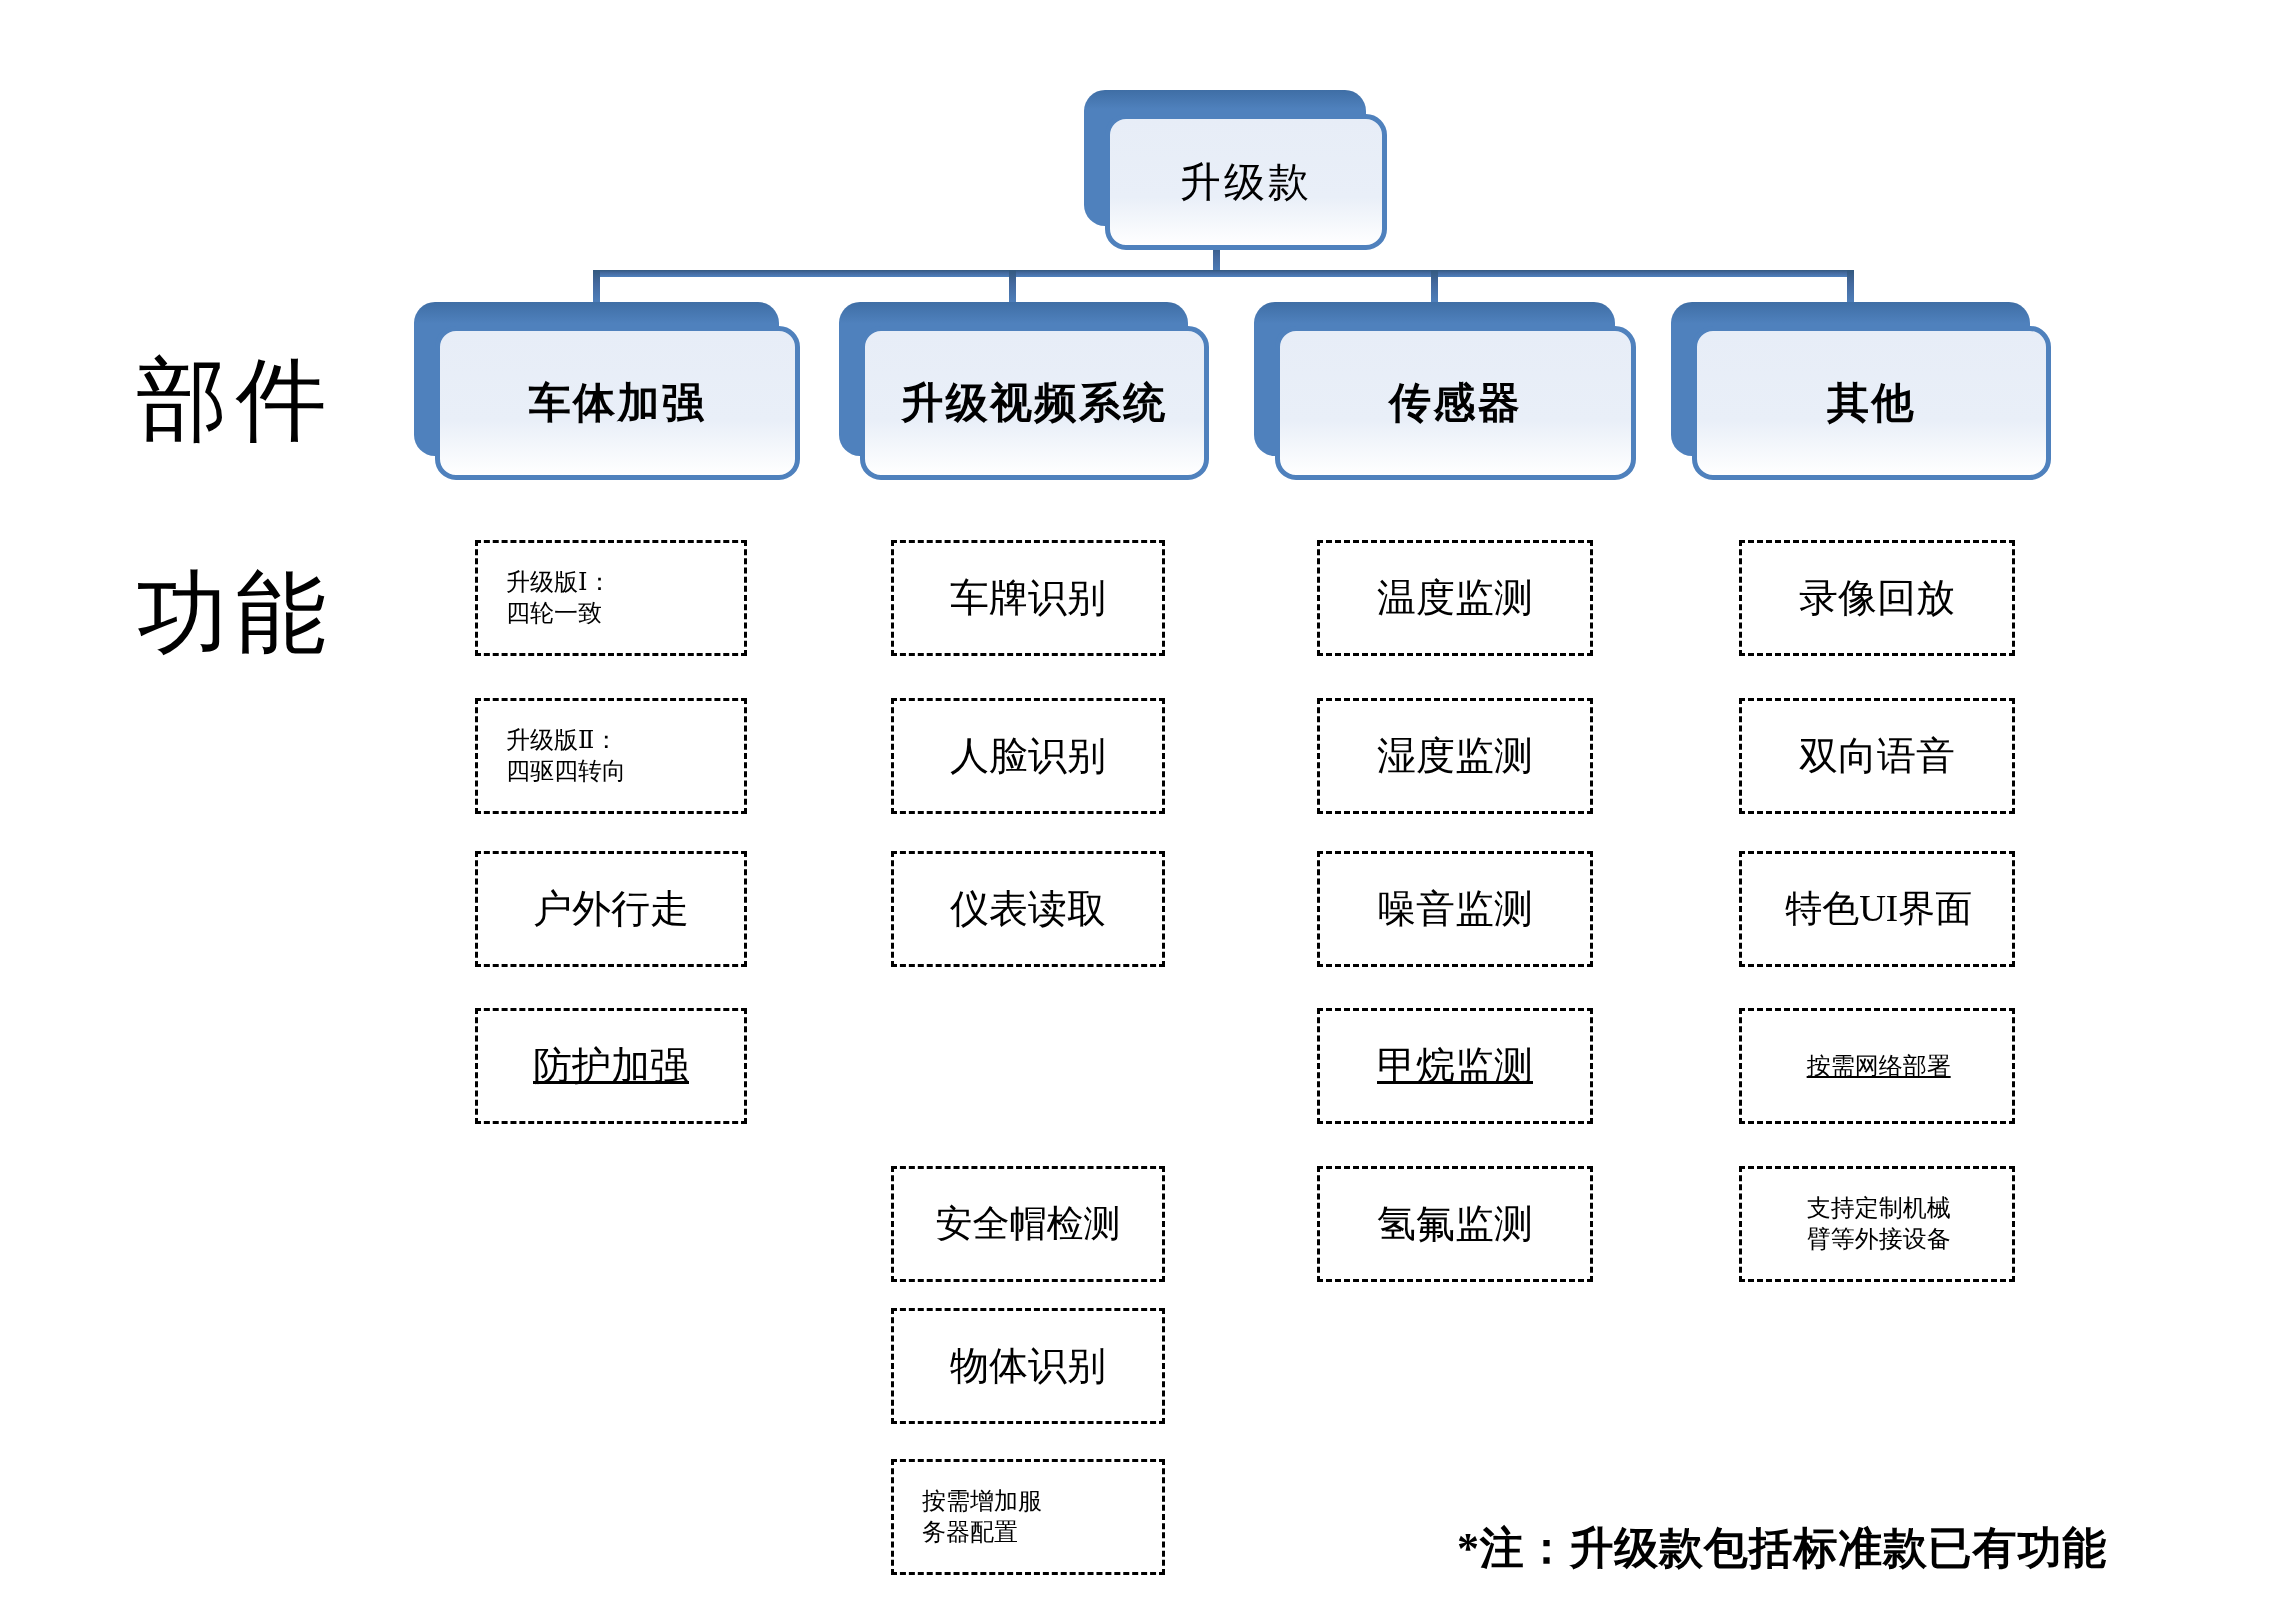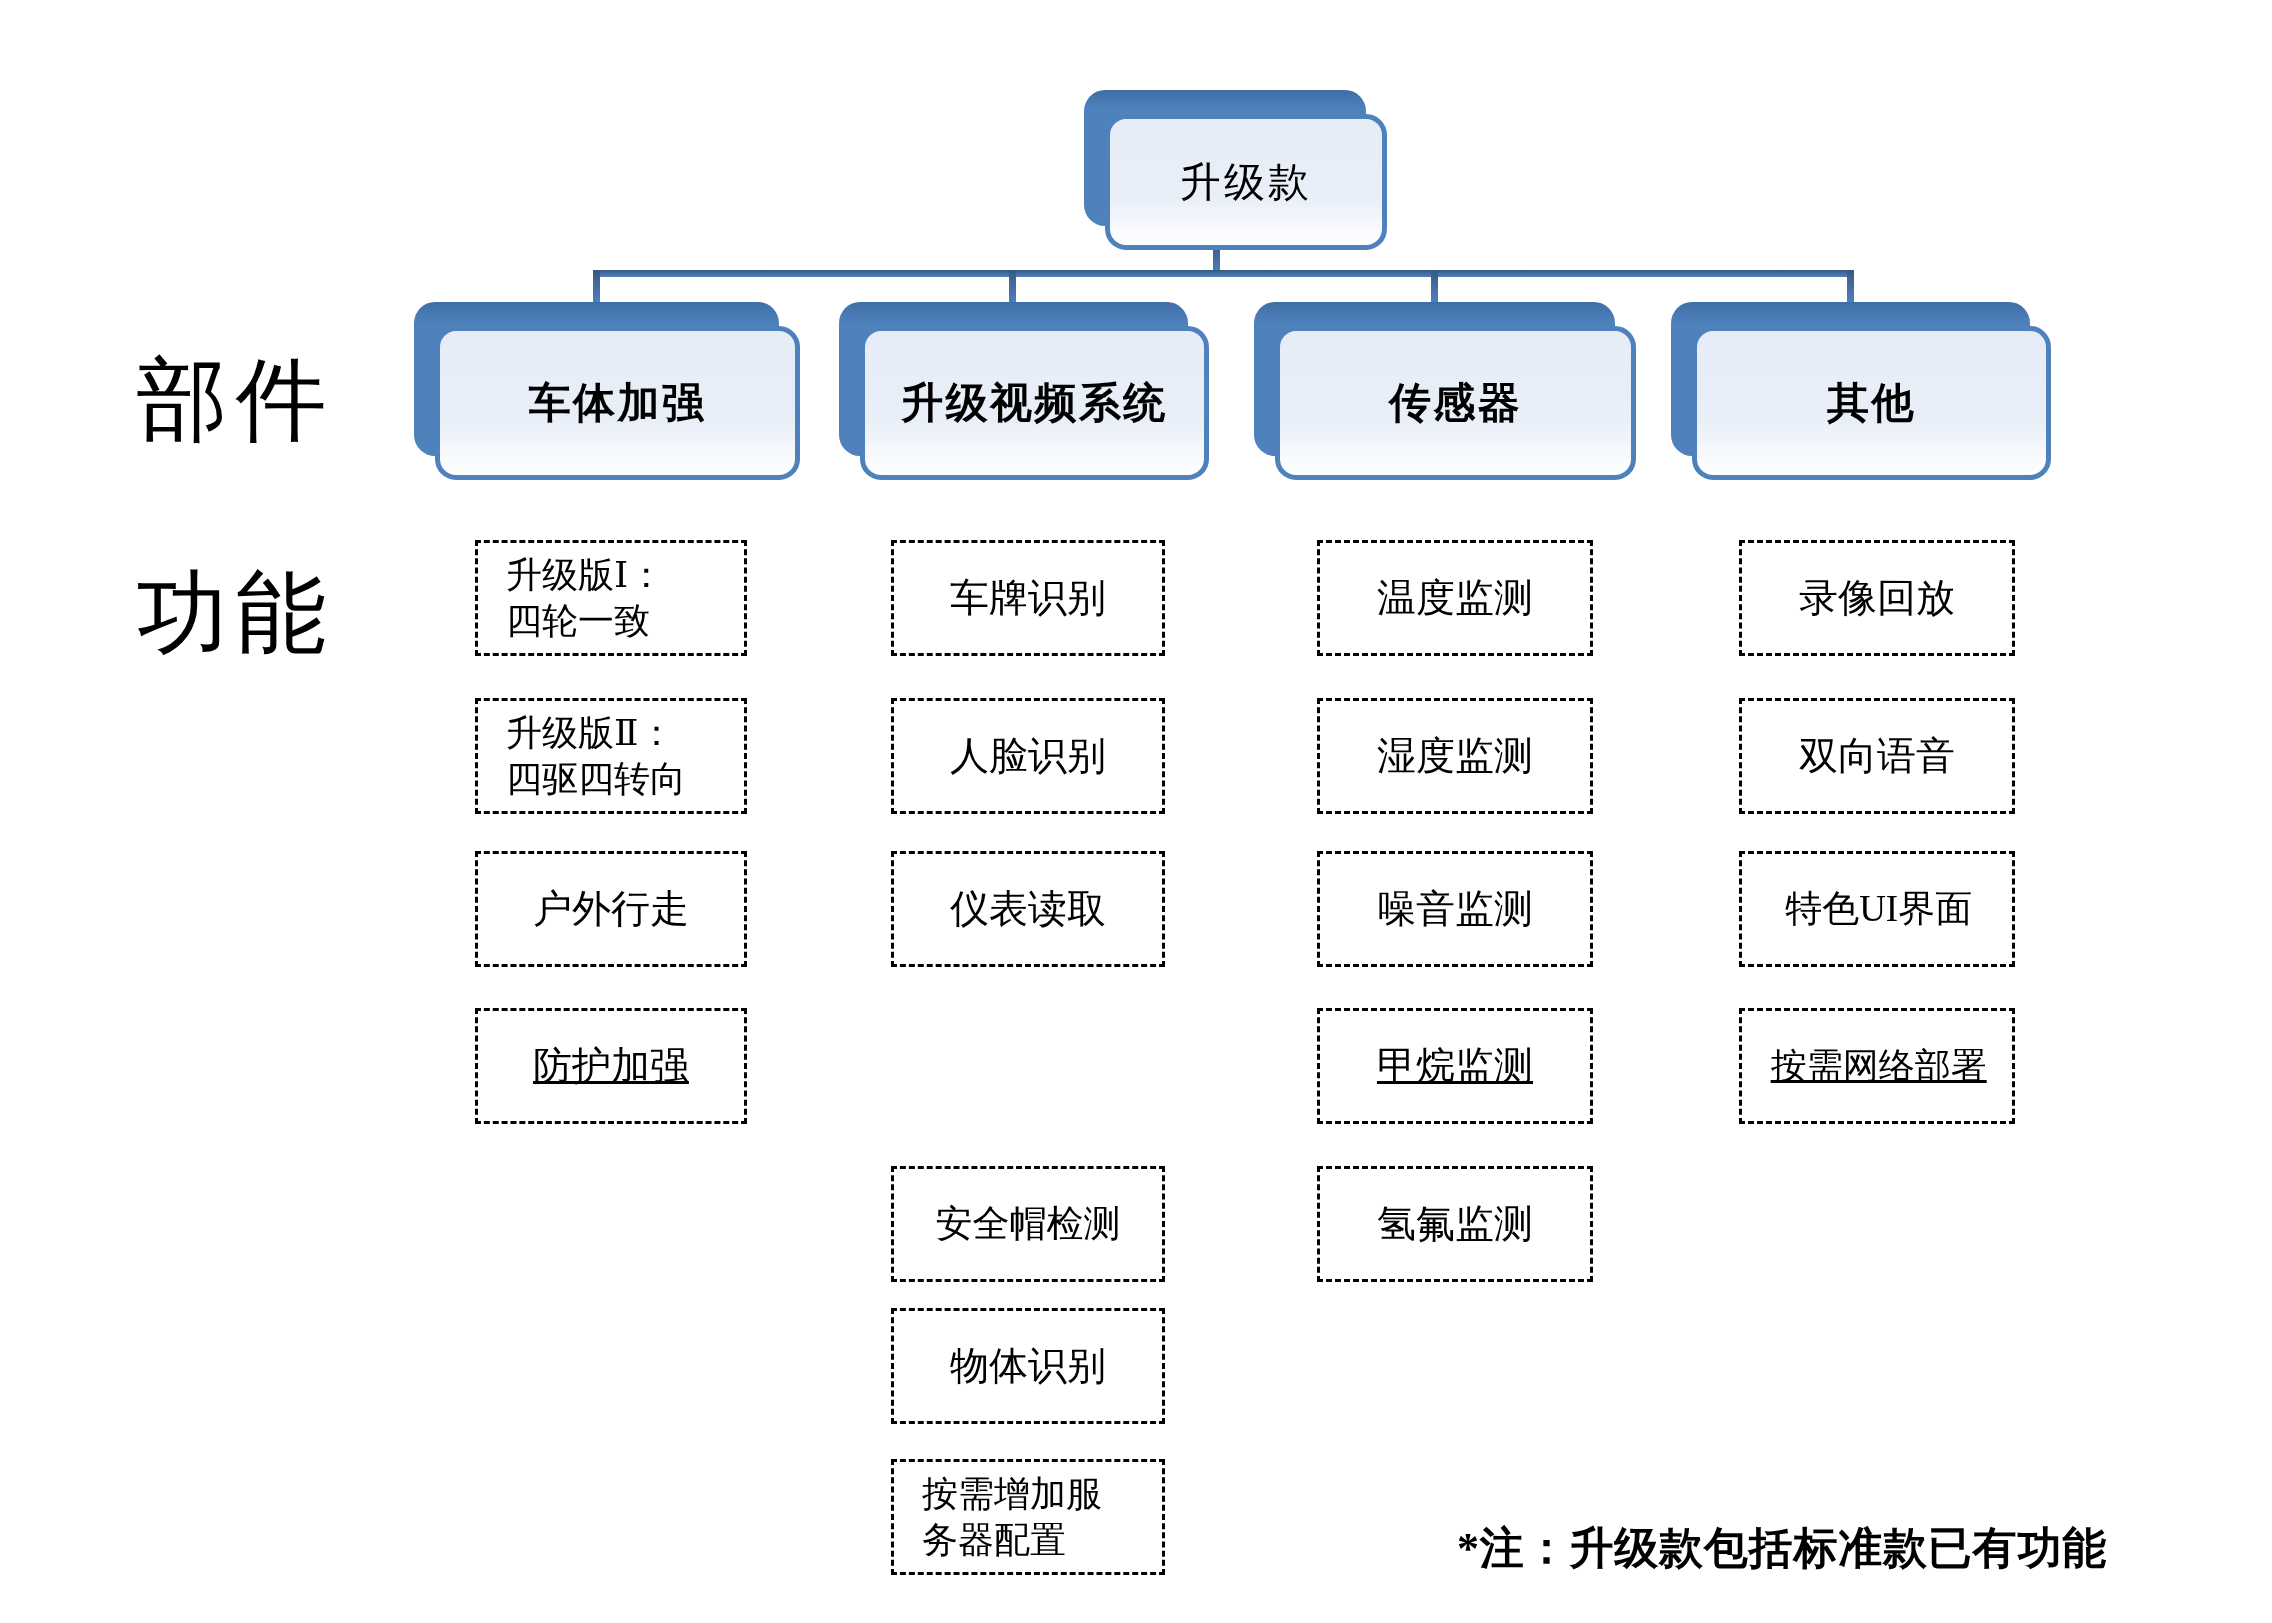--- a/index.html
+++ b/index.html
@@ -35,21 +35,21 @@
   .feature{
     position:absolute;height:116px;
     border:3.2px dashed #000;
     box-sizing:border-box;
     display:flex;align-items:center;justify-content:center;
     font-size:39px;line-height:1.28;
     white-space:pre-line;text-align:left;
   }
   .feature.leftal{justify-content:flex-start;text-align:left;padding-left:28px;}
   .feature.tight{padding-left:6.5px;padding-right:3.2px;}
-  .feature.fs44{font-size:36px;}
+  .feature.fs44{font-size:24px;}
   .feature.fs46{font-size:37px;}
   .c1{left:475px;width:272px;}
   .c2{left:891px;width:274px;}
   .c3{left:1317px;width:276px;}
   .c4{left:1739px;width:276px;}
   .r1{top:540px;} .r2{top:698px;} .r3{top:851px;} .r4{top:1008px;text-decoration:underline;}
   .r5{top:1166px;} .r6{top:1308px;} .r7{top:1459px;}
   
   .side-label{
     position:absolute;left:130px;width:211px;
@@ -128,17 +128,19 @@
   <div class="feature c3 r1">温度监测</div>
   <div class="feature c3 r2">湿度监测</div>
   <div class="feature c3 r4">甲烷监测</div>
   <div class="feature c3 r3">噪音监测</div>
   <div class="feature c3 r5">氢氟监测</div>
 
   <div class="feature c4 r1">录像回放</div>
   <div class="feature c4 r2">双向语音</div>
   <div class="feature c4 r3 tight fs46">特色UI界面</div>
   <div class="feature c4 r4 tight fs44">按需网络部署</div>
+  <div class="feature c4 r5 tight fs44">支持定制机械
+臂等外接设备</div>
 
   <div class="note">*注：升级款包括标准款已有功能</div>
 
 </div>
 
 
 </body></html>

